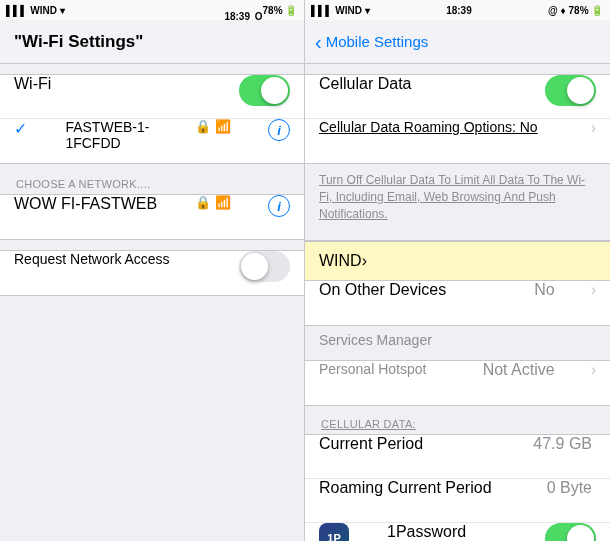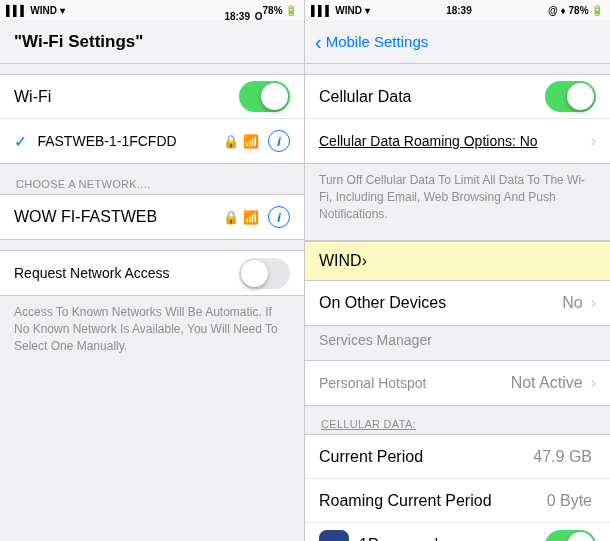--- a/index.html
+++ b/index.html
@@ -97,26 +97,27 @@
     }
 
     .section-body {
       background: #fff;
       border-top: 1px solid #c8c7cc;
       border-bottom: 1px solid #c8c7cc;
     }
 
     .row {
       display: flex;
-      align-items: center;
+      align-items: flex-start;
       padding: 0 14px;
       min-height: 44px;
       border-bottom: 1px solid #e5e5ea;
       background: #fff;
       position: relative;
+      gap: 28px;
     }
 
     .row:last-child {
       border-bottom: none;
     }
 
     .row-label {
       font-size: 16px;
       color: #000;
       flex: 1;
@@ -205,20 +206,21 @@
       font-size: 13px;
       color: #666;
     }
 
     
     .description-text {
       font-size: 12px;
       color: #8e8e93;
       padding: 8px 14px 8px;
       line-height: 1.4;
+      text-decoration: underline;
     }
 
     
     .chevron-right {
       color: #c7c7cc;
       font-size: 16px;
       margin-left: 4px;
     }
 
     .wind-row {
@@ -315,21 +317,20 @@
     <div class="section-body">
       <div class="row">
         <span class="row-label" style="font-size:14px;">Request Network Access</span>
         <div class="toggle off">
           <div class="toggle-knob"></div>
         </div>
       </div>
     </div>
   </div>
 
-  <div class="description-text">Access To Known Networks Will Be Automatic. If No Known Network Is Available, You Will Need To Select One Manually.</div>
 </div>
 
 <div class="right-panel">
 
   <div class="status-bar">
     <div class="status-bar-left">
       <span>▌▌▌</span>
       <span>WIND</span>
       <span>▾</span>
     </div>

